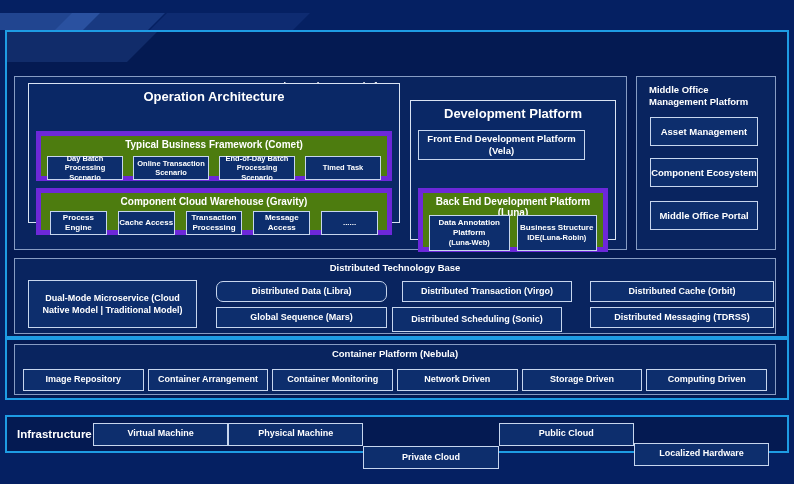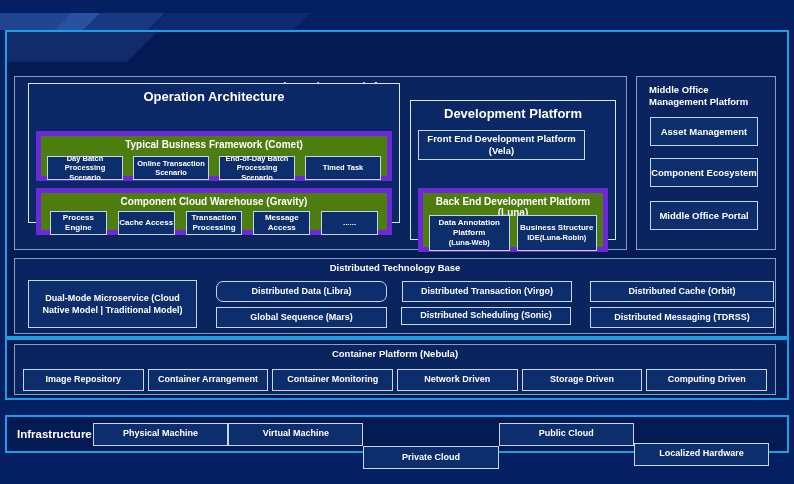--- a/index.html
+++ b/index.html
@@ -121,21 +121,21 @@
 
     <div class="section" style="left:7px;top:226px;width:762px;height:76px;">
       <div class="abs ctr t-seclab" style="top:3px;left:0;">Distributed Technology Base</div>
 
       <div class="leaf t-leaf abs" style="left:13px;top:21px;width:169px;height:48px;padding:0 12px;line-height:1.35;">Dual-Mode Microservice (Cloud Native Model | Traditional Model)</div>
 
       <div class="leaf t-leaf abs" style="left:201px;top:22px;width:171px;height:21px;border-radius:7px;">Distributed Data (Libra)</div>
       <div class="leaf t-leaf abs" style="left:201px;top:48px;width:171px;height:21px;">Global Sequence (Mars)</div>
 
       <div class="leaf t-leaf abs" style="left:387px;top:22px;width:170px;height:21px;">Distributed Transaction (Virgo)</div>
-      <div class="leaf t-leaf abs" style="left:386px;top:48px;width:170px;height:18px;">Distributed Scheduling (Sonic)</div>
+      <div class="leaf t-leaf abs" style="left:377px;top:48px;width:170px;height:25px;">Distributed Scheduling (Sonic)</div>
 
       <div class="leaf t-leaf abs" style="left:575px;top:22px;width:184px;height:21px;">Distributed Cache (Orbit)</div>
       <div class="leaf t-leaf abs" style="left:575px;top:48px;width:184px;height:21px;">Distributed Messaging (TDRSS)</div>
     </div>
   </div>
 
   <div class="frame" id="frameB" style="left:5px;top:338px;width:784px;height:62px;">
     <div class="section" style="left:7px;top:4px;width:762px;height:51px;">
       <div class="abs ctr t-seclab" style="top:3px;left:0;">Container Platform (Nebula)</div>
       <div class="row" style="left:0;top:24px;width:100%;height:22px;padding:0 8px;gap:4px;">
@@ -145,21 +145,21 @@
         <div class="leaf t-leaf">Network Driven</div>
         <div class="leaf t-leaf">Storage Driven</div>
         <div class="leaf t-leaf">Computing Driven</div>
       </div>
     </div>
   </div>
 
   <div class="frame" id="frameC" style="left:5px;top:415px;width:784px;height:38px;">
     <div class="row" style="left:0;top:0;width:100%;height:100%;align-items:center;padding:0 18px 0 10px;gap:0;justify-content:center;">
       <div class="t-infra" style="width:76px;flex:none;">Infrastructure</div>
+      <div class="leaf t-leaf" style="height:23px;">Virtual Machine</div>
       <div class="leaf t-leaf" style="height:23px;">Physical Machine</div>
-      <div class="leaf t-leaf" style="height:23px;">Virtual Machine</div>
       <div class="leaf t-leaf" style="height:23px;margin-top:47px;">Private Cloud</div>
       <div class="leaf t-leaf" style="height:23px;">Public Cloud</div>
       <div class="leaf t-leaf" style="height:23px;margin-top:40px;">Localized Hardware</div>
     </div>
   </div>
 
 </div>
 
 </body></html>

